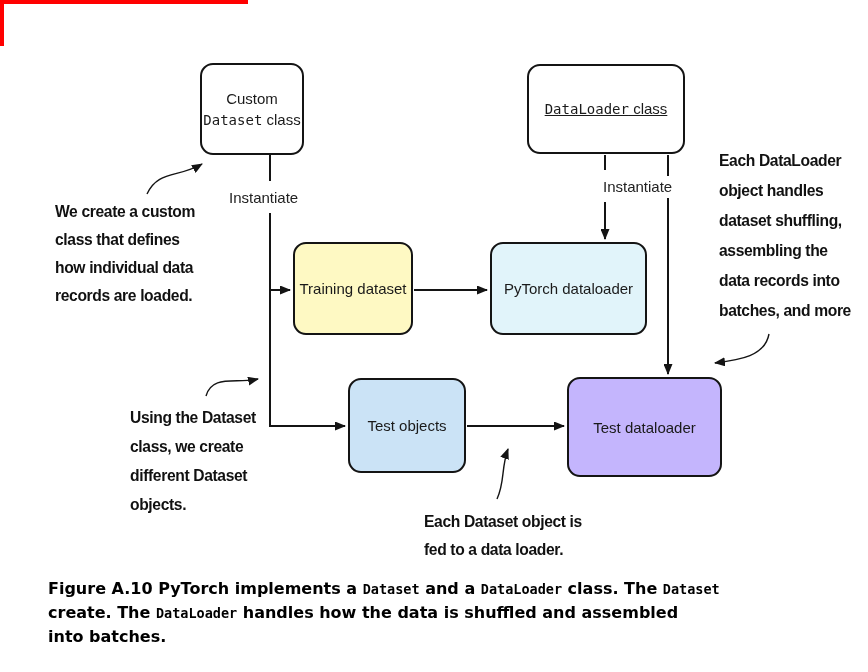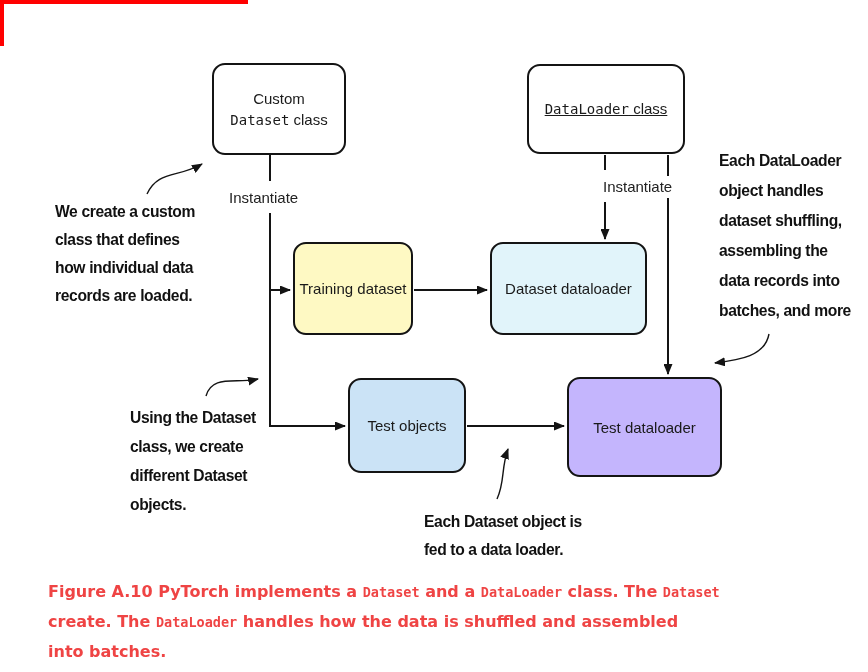--- a/index.html
+++ b/index.html
@@ -21,21 +21,21 @@
     position:absolute;font-size:15px;color:#222222;white-space:nowrap;
   }
   .ann{
     position:absolute;font-weight:bold;color:#111111;font-size:17px;
     line-height:28px;white-space:pre-line;letter-spacing:-0.4px;
     transform:scaleX(0.92);transform-origin:top left;
   }
   .caption{
     position:absolute;left:48px;top:577px;width:800px;
     font-family:"DejaVu Sans",sans-serif;font-weight:bold;font-size:16px;
-    line-height:29px;color:#ef4444;
+    line-height:23px;color:#000000;
   }
   .caption .mono{font-family:"DejaVu Sans Mono",monospace;font-size:13.5px;}
 </style>
 </head>
 <body>
 
 <div id="canvas">
 
   <div class="crop-h" style="background:#ff0000;"></div>
   <div class="crop-v" style="background:#ff0000;"></div>
@@ -61,33 +61,33 @@
 
     <path d="M668,155 L668,176" stroke="#141414" stroke-width="2" fill="none"></path>
     <path d="M668,198 L668,374" stroke="#141414" stroke-width="2" fill="none" marker-end="url(#ah)"></path>
 
     <path d="M147,194 C158,170 178,178 202,164" stroke="#141414" stroke-width="1.4" fill="none" marker-end="url(#ah)"></path>
     <path d="M206,396 C212,374 236,384 258,379" stroke="#141414" stroke-width="1.4" fill="none" marker-end="url(#ah)"></path>
     <path d="M769,334 C765,356 740,360 715,363" stroke="#141414" stroke-width="1.4" fill="none" marker-end="url(#ah)"></path>
     <path d="M497,499 C505,482 501,468 508,449" stroke="#141414" stroke-width="1.4" fill="none" marker-end="url(#ah)"></path>
   </svg>
 
-  <div class="node" style="left:212px;top:63px;width:134px;height:92px;">
+  <div class="node" style="left:200px;top:63px;width:104px;height:92px;">
       <div><span>Custom</span></div>
       <div><span class="mono">Dataset</span><span> class</span></div>
     </div>
   <div class="node" style="left:527px;top:64px;width:158px;height:90px;text-decoration:underline;">
       <div><span class="mono">DataLoader</span><span> class</span></div>
     </div>
 
   <div class="node" style="left:293px;top:242px;width:120px;height:93px;background:#fef9c3;">
     <span>Training dataset</span>
   </div>
   <div class="node" style="left:490px;top:242px;width:157px;height:93px;background:#e1f4fa;">
-    <span>Dataset dataloader</span>
+    <span>PyTorch dataloader</span>
   </div>
   <div class="node" style="left:348px;top:378px;width:118px;height:95px;background:#cbe3f6;">
     <span>Test objects</span>
   </div>
   <div class="node" style="left:567px;top:377px;width:155px;height:100px;background:#c4b5fd;">
     <span>Test dataloader</span>
   </div>
 
   <div class="edge-label" style="left:229px;top:189px;">Instantiate</div>
   <div class="edge-label" style="left:603px;top:178px;">Instantiate</div>

